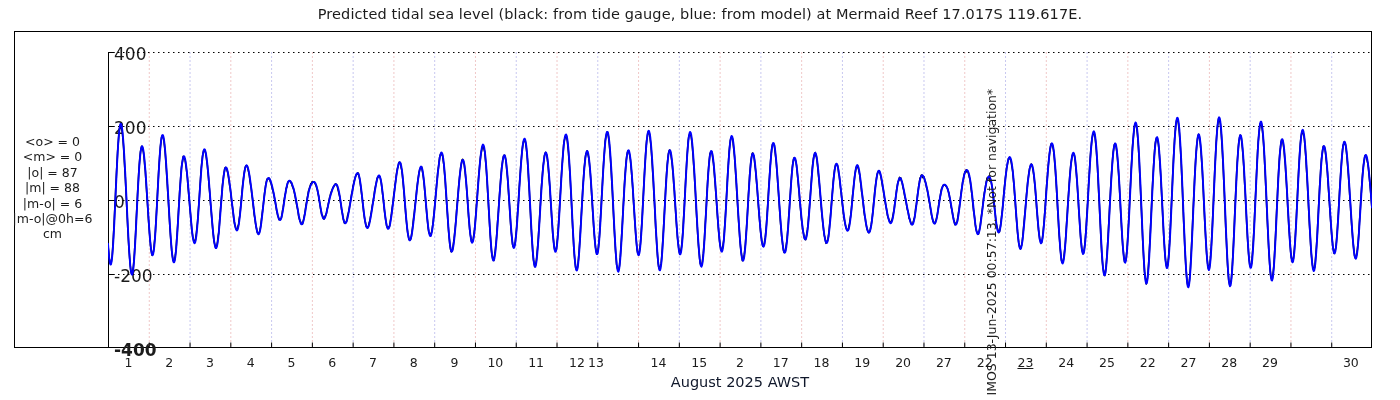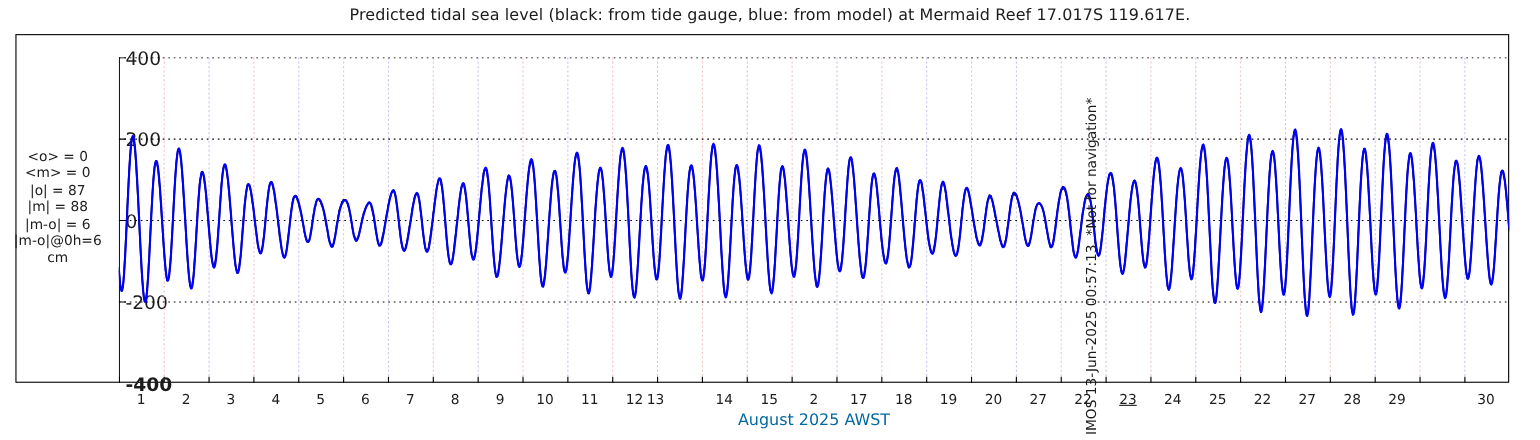--- a/index.html
+++ b/index.html
@@ -80,21 +80,21 @@
     text-align: center;
     width: 30px;
   }
   .xaxis-title {
     position: absolute;
     left: 108px;
     top: 374px;
     width: 1264px;
     text-align: center;
     font-size: 14.5px;
-    color: #0369a1;
+    color: #0f172a;
     white-space: nowrap;
   }
   .copyright {
     position: absolute;
     left: 1370px;
     top: 0px;
     width: 400px;
     height: 22px;
     transform: rotate(-90deg);
     transform-origin: 14px 400px;

